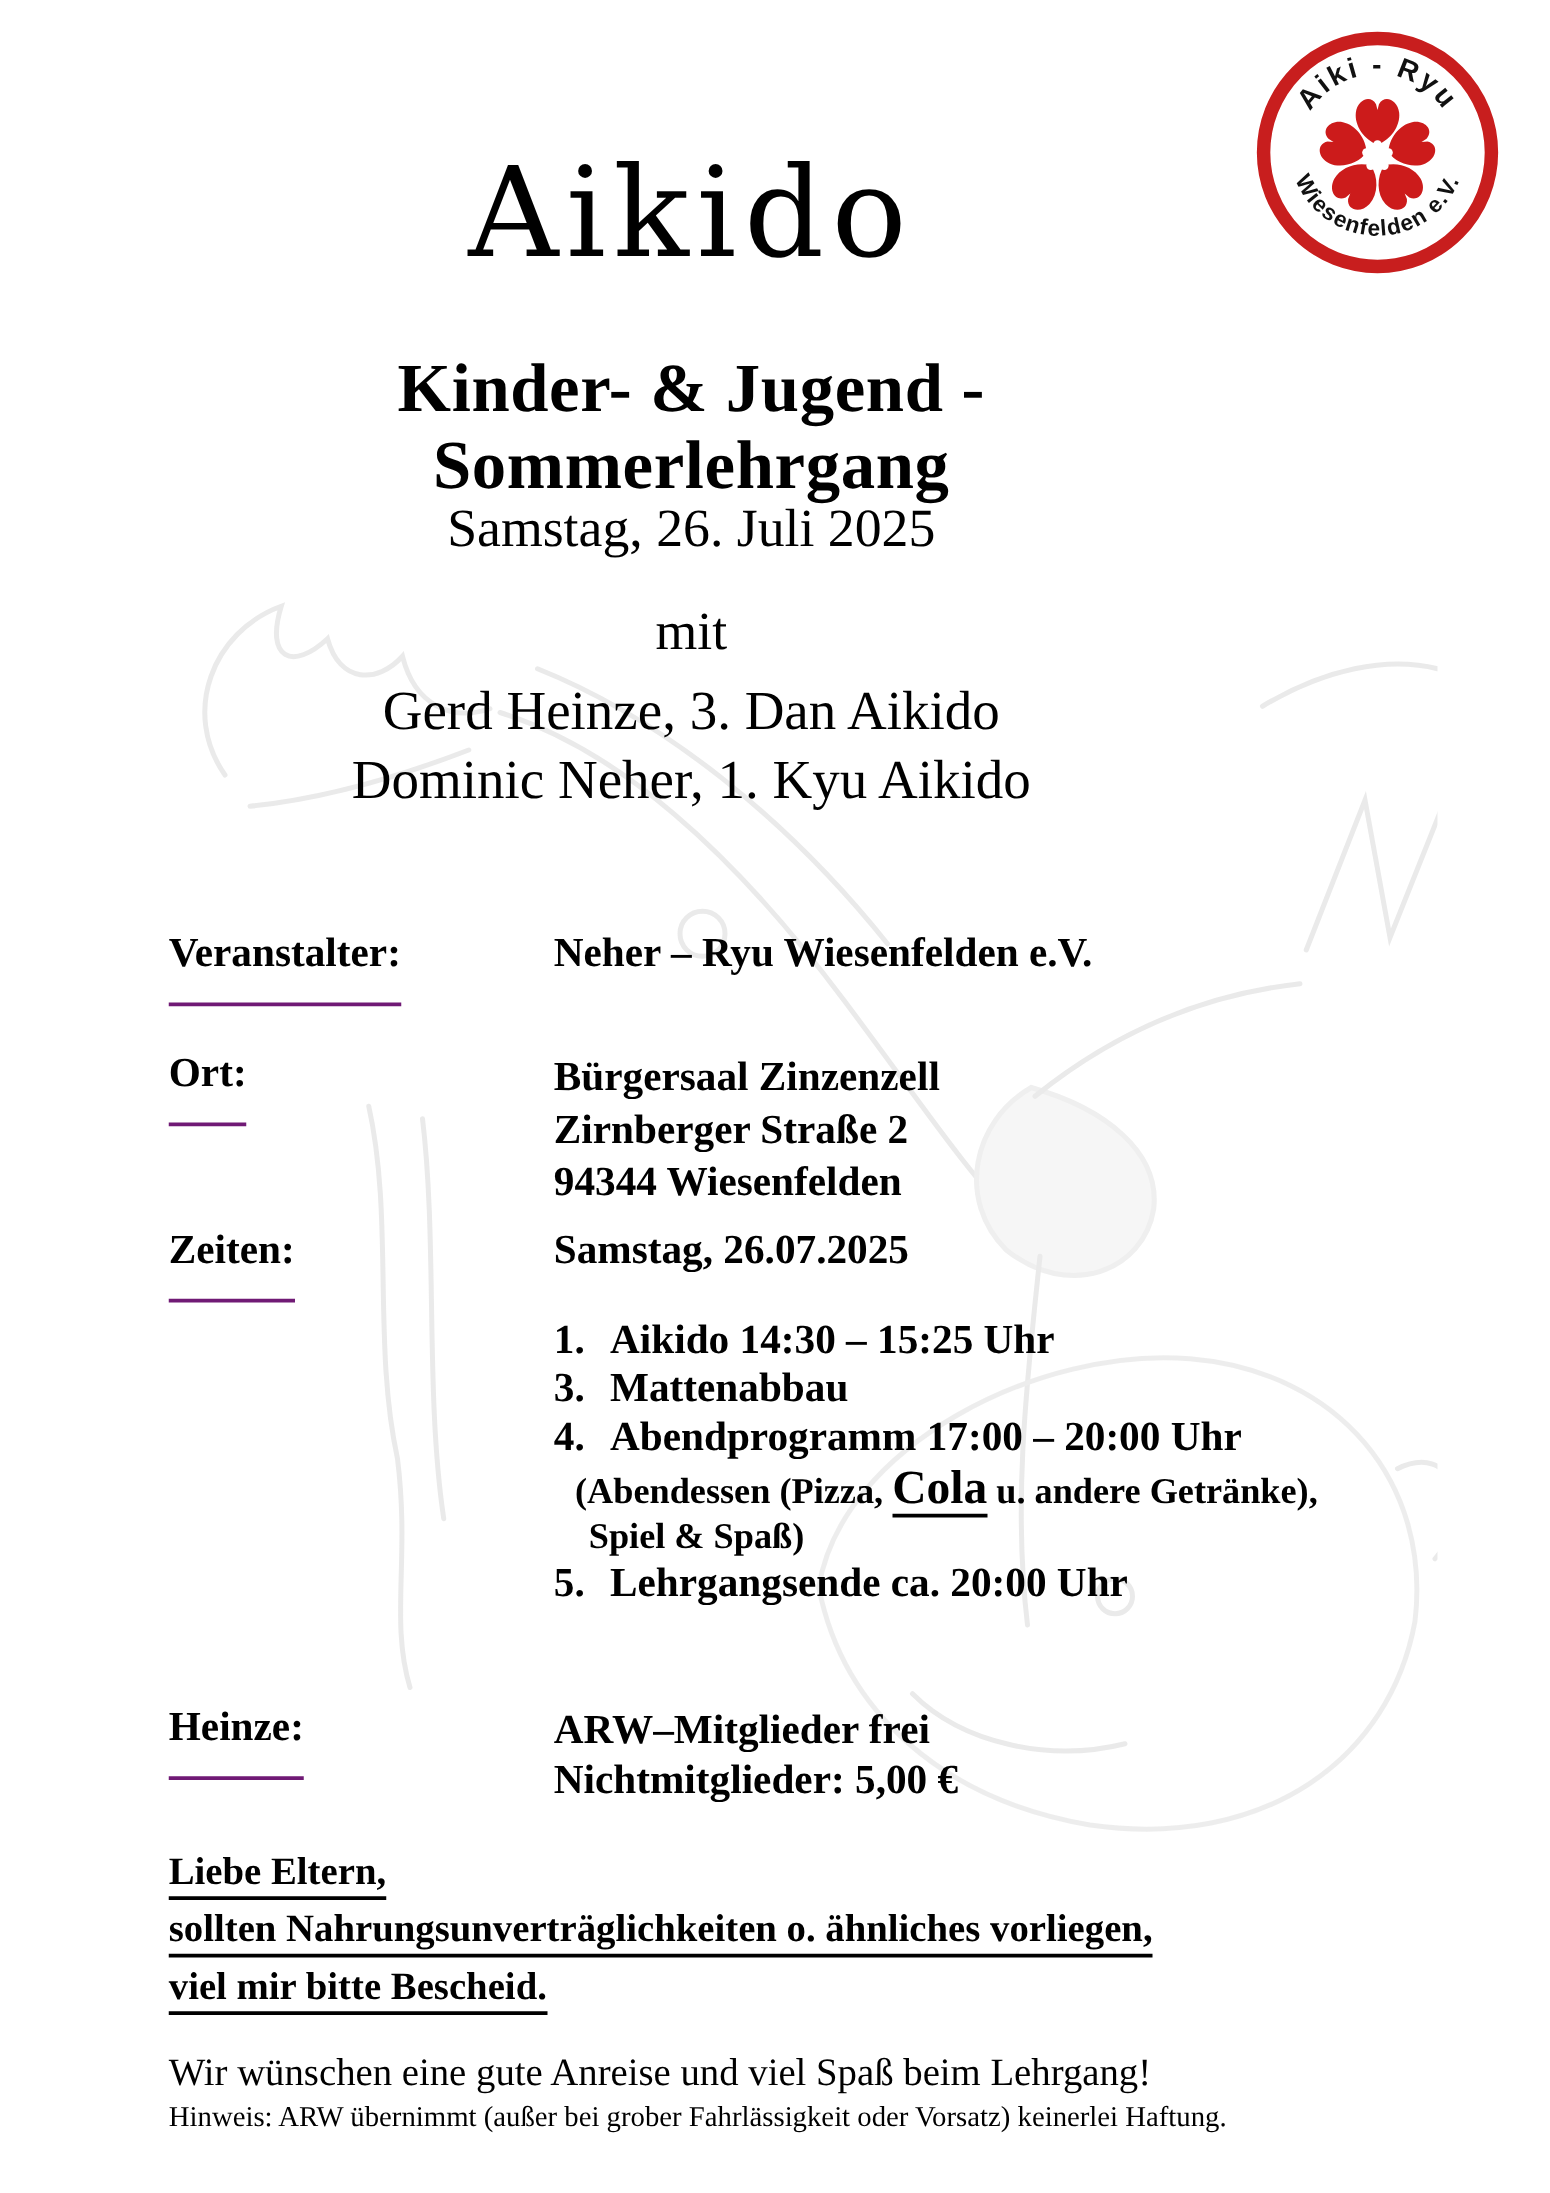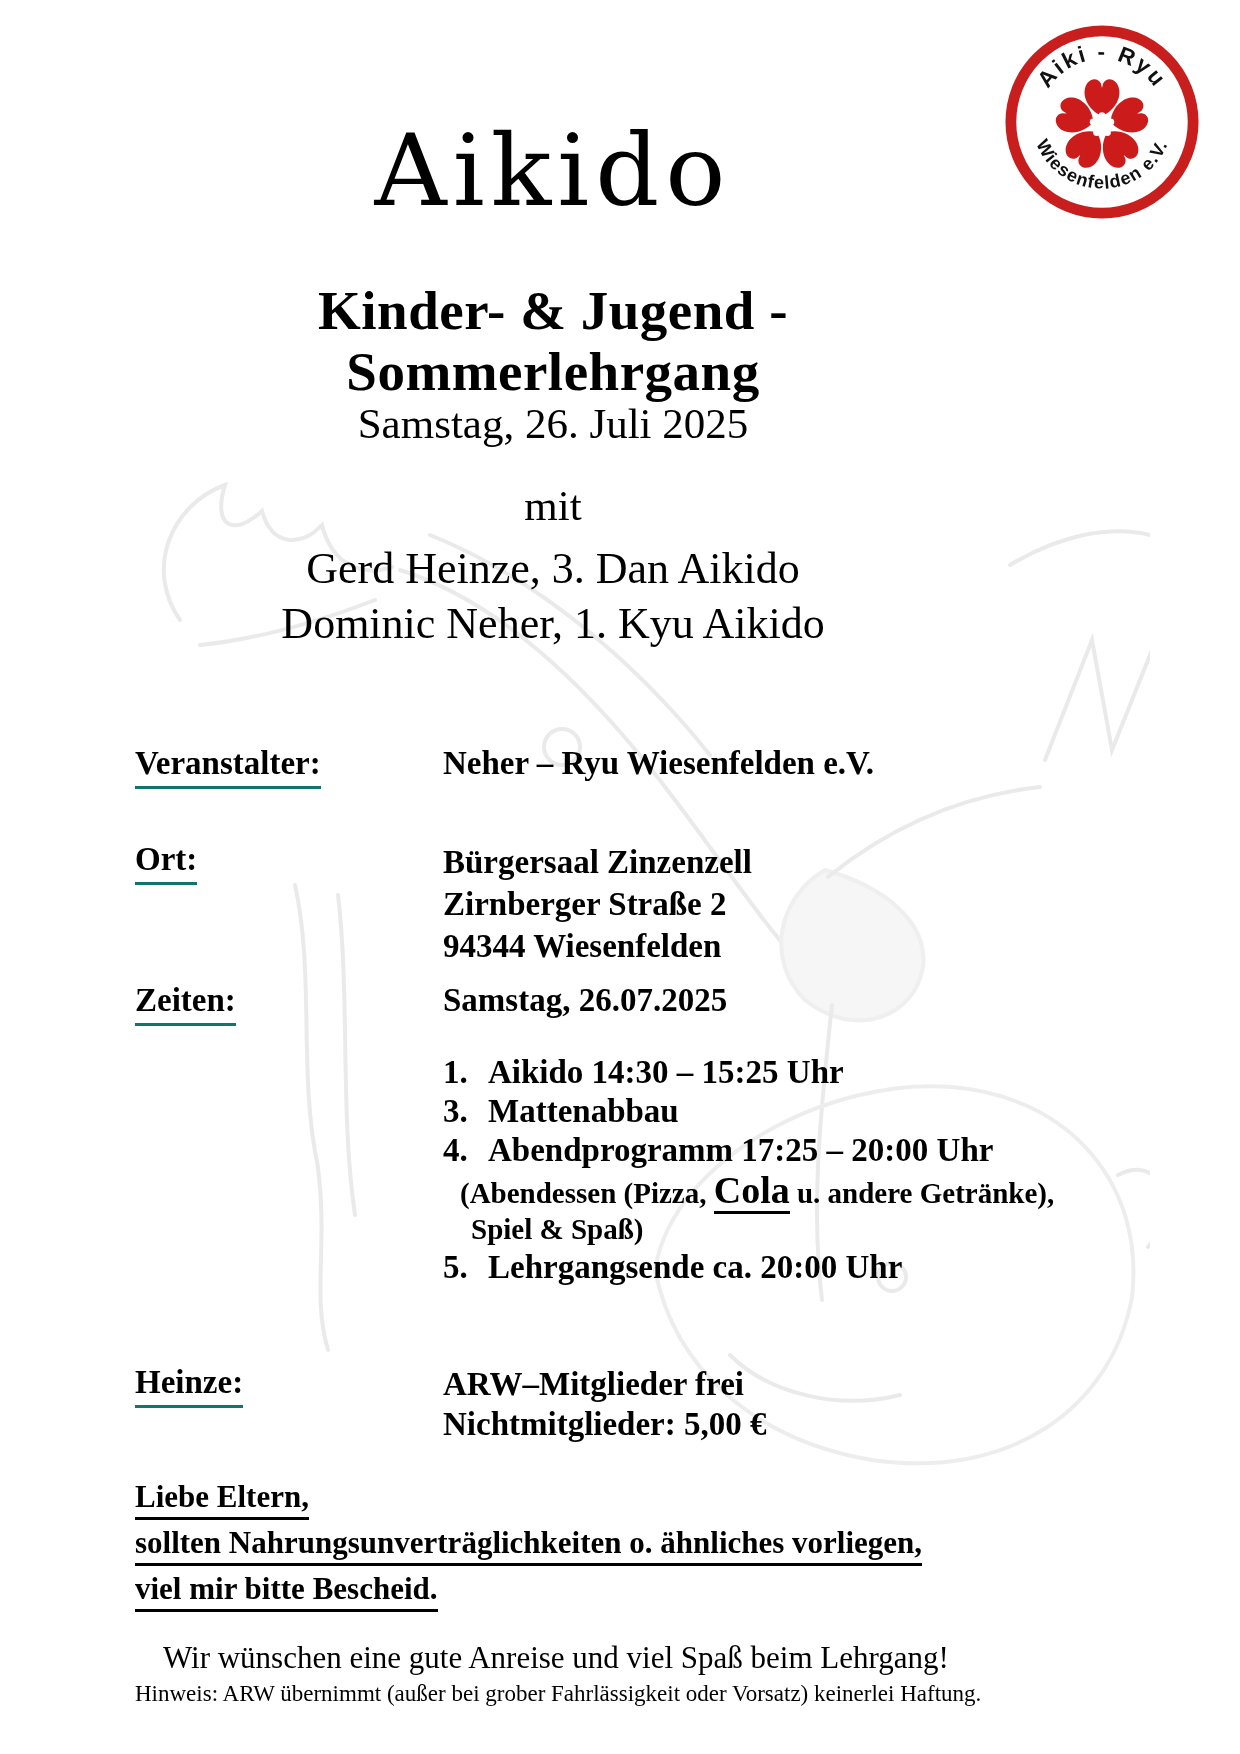--- a/index.html
+++ b/index.html
@@ -16,39 +16,39 @@
   .logo{left:1003px;top:24px;width:198px;height:196px;z-index:3;}
   
   .ccol{left:135px;width:836px;text-align:center;}
   .title{top:116px;font-family:"DejaVu Serif", serif;font-size:100px;line-height:1.1;letter-spacing:6px;}
   .heading{top:281px;font-size:55px;font-weight:bold;line-height:1.1;letter-spacing:.5px;}
   .dateline{top:399px;font-size:43px;}
   .mitword{top:481px;font-size:43px;}
   .names{top:541px;font-size:44px;line-height:55px;}
   
   .lbl{left:135px;font-size:33px;font-weight:bold;}
-  .lbl span{display:inline-block;border-bottom:3px solid #0f766e;padding-bottom:4px;}
+  .lbl span{display:inline-block;border-bottom:3px solid #701a75;padding-bottom:20px;}
   .val{left:443px;font-size:33px;font-weight:bold;}
   .row-veranstalter{top:745px;}
   .row-ort{top:841px;}
   .ort-lines div{line-height:42px;}
   .row-zeiten{top:982px;}
   .row-kosten{top:1364px;}
   .kosten-lines div{line-height:40px;}
   
   .sched{left:443px;top:1053px;font-size:33px;font-weight:bold;z-index:2;}
   .sched-row{height:39px;line-height:39px;white-space:nowrap;}
   .sched-num{display:inline-block;width:45px;}
   .sched-note1{height:41px;line-height:41px;font-size:29px;font-weight:bold;padding-left:17px;white-space:nowrap;}
   .cola{font-size:38px;border-bottom:3px solid #000;}
   .sched-note2{height:37px;line-height:37px;font-size:29px;font-weight:bold;padding-left:28px;}
   
   .parents{left:135px;top:1479px;font-size:31px;font-weight:bold;}
   .parents .uline{display:inline-block;border-bottom:3px solid #000;padding-bottom:2px;margin-bottom:5px;}
-  .closing{left:135px;top:1640px;font-size:31px;margin-left:28px;}
+  .closing{left:135px;top:1640px;font-size:31px;}
   .disclaimer{left:135px;top:1681px;font-size:23px;}
 </style>
 </head>
 <body>
 
 <svg class="watermark" viewBox="0 0 1040 1070" fill="none" stroke="#d9d9d9" stroke-width="4" stroke-linecap="round">
   <path d="M70,205 C35,155 60,90 115,70 C102,112 124,122 152,96 C162,132 192,132 212,110 C222,150 252,162 282,152"></path>
   <path d="M90,230 C140,225 200,210 265,185"></path>
   <path d="M290,155 C385,185 475,265 565,385 C625,465 665,525 705,565"></path>
   <path d="M320,120 C420,160 520,240 600,340"></path>
@@ -111,21 +111,21 @@
   <div>Zirnberger Straße 2</div>
   <div>94344 Wiesenfelden</div>
 </div>
 
 <div class="abs lbl row-zeiten z1"><span>Zeiten:</span></div>
 <div class="abs val row-zeiten z1">Samstag, 26.07.2025</div>
 
 <div class="abs sched">
   <div class="sched-row"><span class="sched-num">1.</span><span>Aikido 14:30 – 15:25 Uhr</span></div>
   <div class="sched-row"><span class="sched-num">3.</span><span>Mattenabbau</span></div>
-  <div class="sched-row"><span class="sched-num">4.</span><span>Abendprogramm 17:25 – 20:00 Uhr</span></div>
+  <div class="sched-row"><span class="sched-num">4.</span><span>Abendprogramm 17:00 – 20:00 Uhr</span></div>
   <div class="sched-note1"><span>(Abendessen (Pizza, </span><span class="cola">Cola</span><span> u. andere Getränke),</span></div>
   <div class="sched-note2">Spiel &amp; Spaß)</div>
   <div class="sched-row"><span class="sched-num">5.</span><span>Lehrgangsende ca. 20:00 Uhr</span></div>
 </div>
 
 <div class="abs lbl row-kosten z1"><span>Heinze:</span></div>
 <div class="abs val row-kosten kosten-lines z1">
   <div>ARW–Mitglieder frei</div>
   <div>Nichtmitglieder: 5,00 €</div>
 </div>

